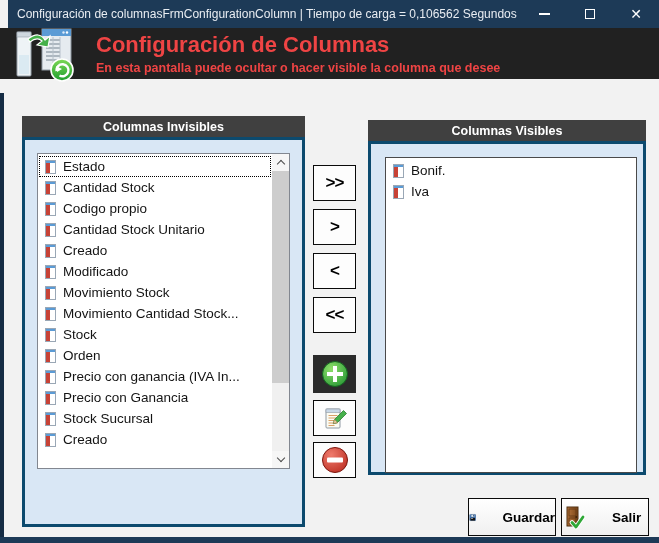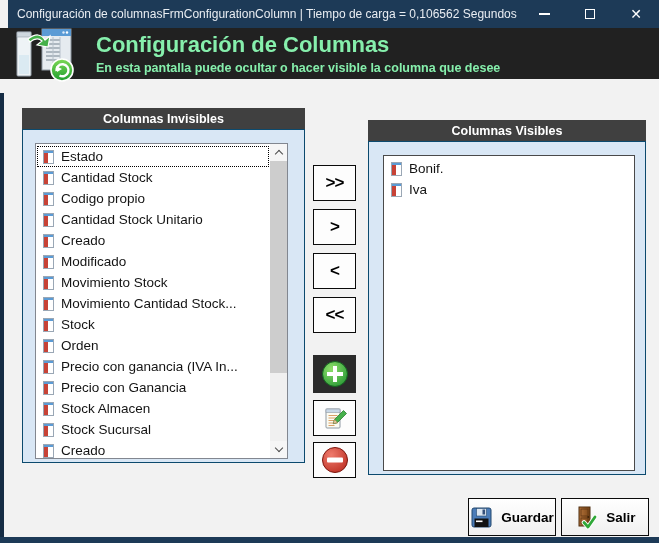--- a/index.html
+++ b/index.html
@@ -19,45 +19,45 @@
   .titlebar-text { padding-left:9px; font-size:12px; white-space:nowrap; }
   .tb-controls { margin-left:auto; display:flex; height:100%; }
   .tb-btn { width:46px; height:100%; display:flex; align-items:center; justify-content:center; cursor:pointer; }
   .glyph-min { width:11px; height:1.5px; background:#fff; display:block; }
   .glyph-max { width:10px; height:10px; border:1.2px solid #fff; display:block; }
   .glyph-close { color:#fff; font-size:14px; font-family:"DejaVu Sans", sans-serif; line-height:1; }
 
   
   .app-header {
     position:absolute; top:28px; left:0; right:0; height:51px;
-    background:#212121; color:#86efac;
+    background:#212121; color:#ef4444;
     display:flex; align-items:center;
   }
   .app-icon { margin-left:12px; flex:none; }
   .header-text { margin-left:16px; display:flex; flex-direction:column; }
   .header-title { font-size:22px; font-weight:bold; line-height:1.15; }
   .header-sub { font-size:12.5px; font-weight:bold; margin-top:4px; }
 
   
   .dlg-body { position:absolute; top:93px; left:0; right:0; bottom:0; background:#f2f2f2; }
   .edge-left { position:absolute; left:0; top:0; width:4px; bottom:0; background:#152c44; }
   .edge-bottom { position:absolute; left:0; right:0; bottom:0; height:6px; background:#1d3a57; }
 
   
   .panel { position:absolute; }
-  .panel-inv { left:22px; top:15px; width:283px; height:355px; }
+  .panel-inv { left:22px; top:23px; width:283px; height:411px; }
   .panel-vis { left:368px; top:27px; width:278px; height:355px; }
   .panel-header {
     height:21px; background:#404040; color:#fff;
     font-size:12.5px; font-weight:bold;
     display:flex; align-items:center; justify-content:center;
   }
   .panel-bodyx {
     position:absolute; top:21px; left:0; right:0; bottom:0;
-    background:#d9e7f5; border:1px solid #0c4a6e;padding-left:42px;
+    background:#d9e7f5; border:3px solid #0c4a6e;padding-left:42px;
   }
   .listbox { position:absolute; background:#fff; }
   .panel-inv .listbox { left:12px; top:13px; width:253px; height:316px; border:1px solid #828790; }
   .panel-vis .listbox { left:14px; top:13px; width:252px; height:316px; border:1px solid #4a4a4a; }
   .rows { position:absolute; top:2px; left:1px; right:5px; overflow:hidden; }
   .panel-inv .rows { right:18px; }
   .list-item {
     height:21px; display:flex; align-items:center;
     padding:0 3px; font-size:13.5px; color:#141414;
     white-space:nowrap; overflow:hidden; cursor:default;
@@ -89,21 +89,21 @@
   
   .btn-action { position:absolute; left:313px; width:43px; display:flex; align-items:center; justify-content:center; cursor:pointer; }
   .btn-add { top:262px; height:38px; background:#2b2b2b; border:none; }
   .btn-edit { top:307px; height:36px; background:#fdfdfd; border:1px solid #0a0a0a; }
   .btn-remove { top:349px; height:36px; background:#fdfdfd; border:1px solid #0a0a0a; }
 
   
   .btn-footer {
     position:absolute; top:405px; width:88px; height:38px;
     background:linear-gradient(#ffffff,#f0f0f0); border:1px solid #0a0a0a;
-    display:flex; align-items:center; justify-content:center; gap:8px;
+    display:flex; align-items:center; justify-content:flex-start; gap:26px;
     font-family:"Liberation Sans", sans-serif; font-weight:bold; font-size:13.5px; color:#000; cursor:pointer;
   }
   .btn-save { left:468px; }
   .btn-exit { left:561px; }
 </style>
 </head>
 <body>
 
 <div class="titlebar">
   <span class="titlebar-text">Configuración de columnasFrmConfigurationColumn | Tiempo de carga = 0,106562 Segundos</span>
@@ -199,24 +199,20 @@
             <div class="list-item">
             <span class="col-icon"></span>
             <span>Precio con ganancia (IVA In...</span>
           </div>
             <div class="list-item">
             <span class="col-icon"></span>
             <span>Precio con Ganancia</span>
           </div>
             <div class="list-item">
             <span class="col-icon"></span>
-            <span>Stock Almacen</span>
-          </div>
-            <div class="list-item">
-            <span class="col-icon"></span>
             <span>Stock Sucursal</span>
           </div>
             <div class="list-item">
             <span class="col-icon"></span>
             <span>Creado</span>
           </div>
           </div>
         <div class="scrollbar">
           <div class="sb-btn up">
               <span class="chev u"></span>

